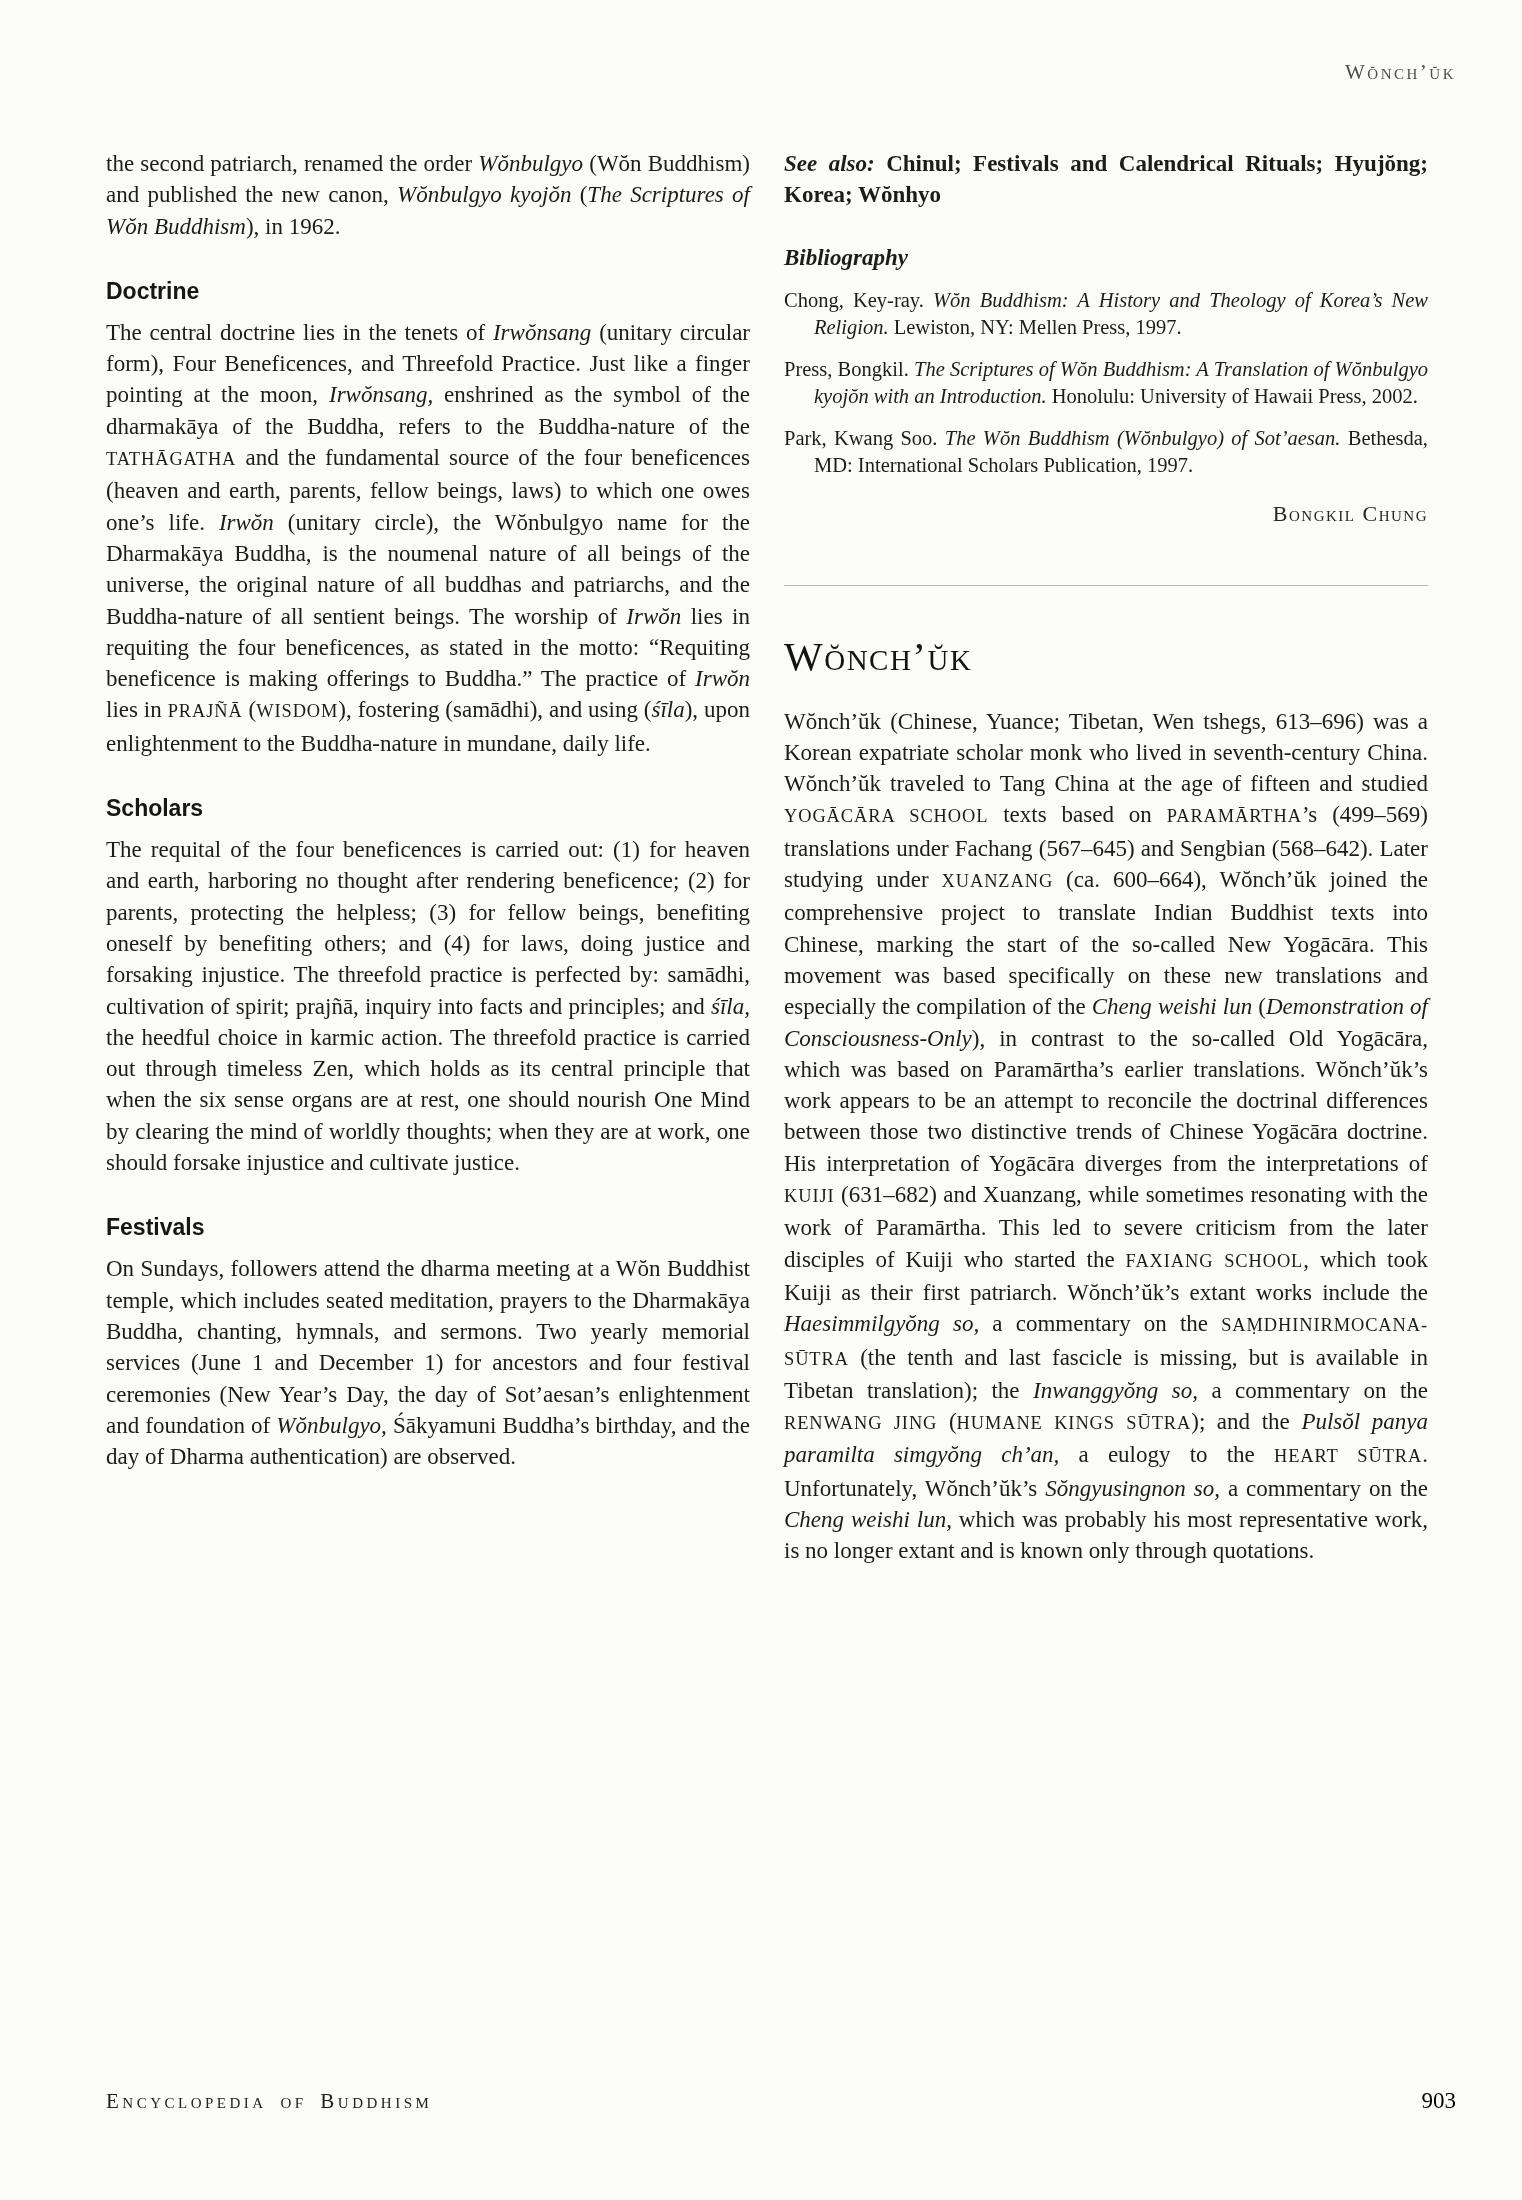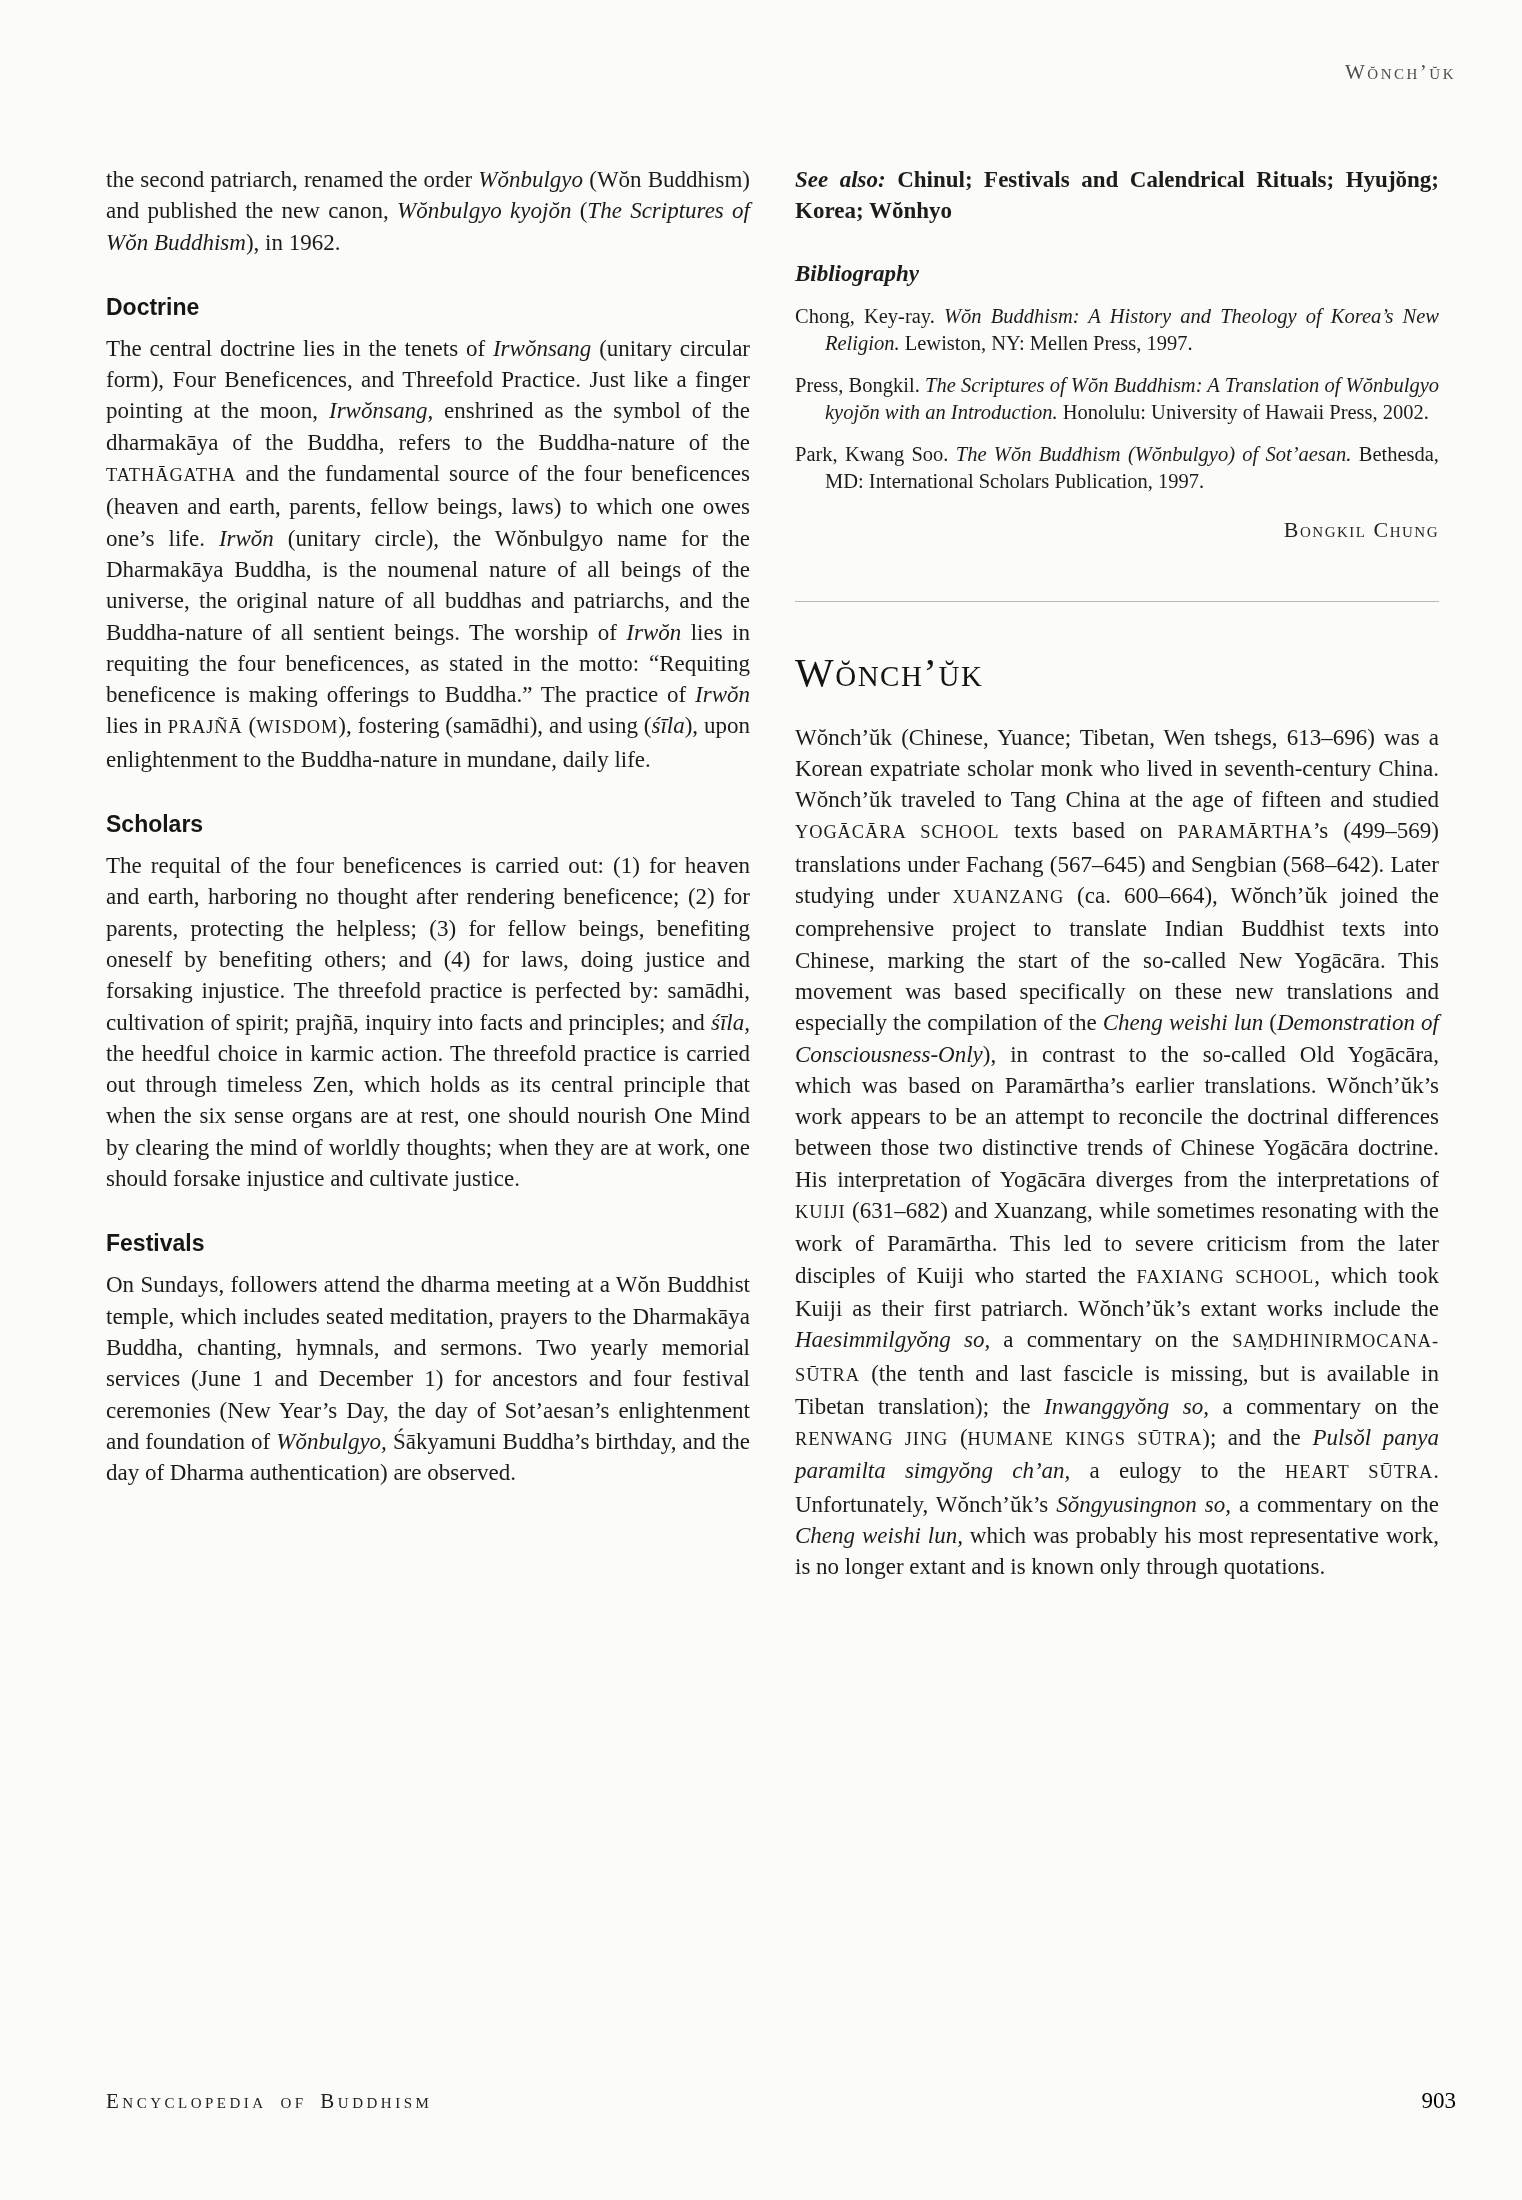--- a/index.html
+++ b/index.html
@@ -24,22 +24,21 @@
     font-variant: small-caps;
     letter-spacing: 2.5px;
     color: #4d4c49;
   }
   .columns {
     position: absolute;
     top: 148px;
     left: 106px;
     width: 1354px;
     display: flex;
-    gap: 45px;
-    margin-top: 16px;
+    gap: 34px;
   }
   .col {
     width: 644px;
     flex: 0 0 644px;
   }
   p.body-text {
     margin: 0;
     font-size: 23px;
     line-height: 31.3px;
     text-align: justify;

